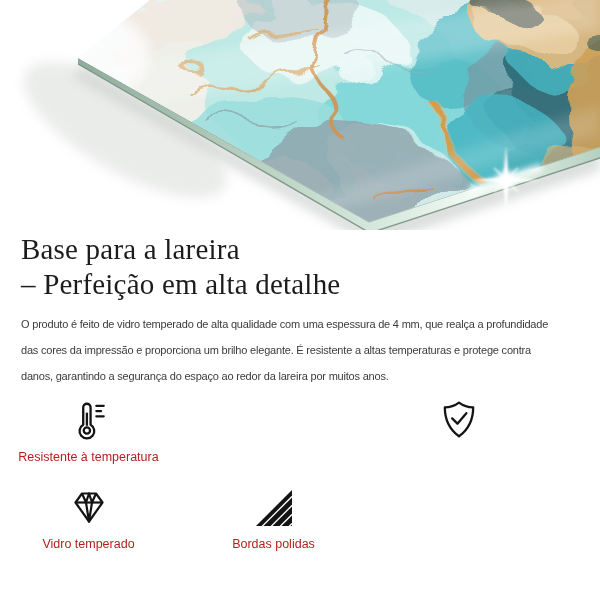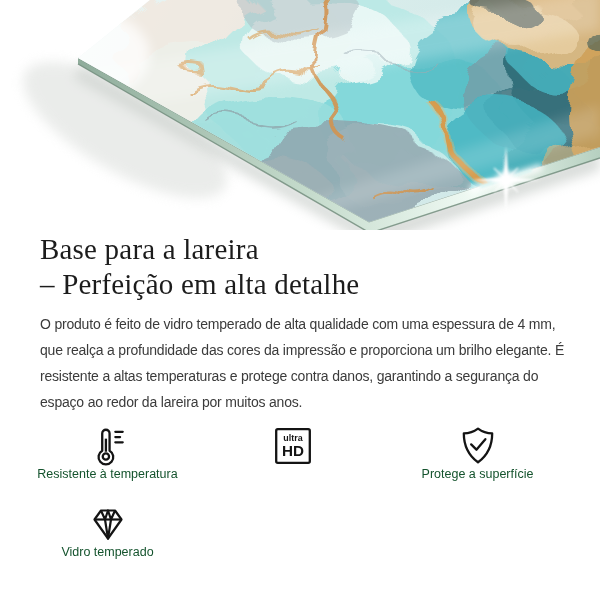--- a/index.html
+++ b/index.html
@@ -3,41 +3,41 @@
 <meta charset="utf-8">
 <style>
   html,body { margin:0; padding:0; }
   body {
     width:600px; height:600px; background:#ffffff; overflow:hidden;
     font-family:"Liberation Sans", sans-serif;
     -webkit-font-smoothing:antialiased;
   }
   .hero { position:relative; width:600px; height:230px; overflow:hidden; background:#ffffff; }
   .hero svg { display:block; }
-  .content { padding:0 30px 0 40px; }
+  .content { padding:0 30px 0 21px; }
   .title {
     margin:2px 0 0;
     font-family:"Liberation Serif", serif;
     font-weight:400;
     font-size:29px; line-height:35px;
     color:#1c1c1c; letter-spacing:0.2px;
   }
   .title span { display:block; }
   .description {
     margin:9px 0 0;
-    font-size:14px; line-height:26px; letter-spacing:-0.2px;
+    font-size:11px; line-height:26px; letter-spacing:-0.2px;
     color:#3b3b3b; width:540px;
   }
   .features {
     margin:6px 0 0 -25px; width:555px;
     display:grid; grid-template-columns:1fr 1fr 1fr; row-gap:18px;
   }
   .feature { display:flex; flex-direction:column; align-items:center; }
   .icon-box { height:46px; display:flex; align-items:flex-end; justify-content:center; }
-  .feature-label { margin-top:0; font-size:12.5px; color:#14532d; letter-spacing:0; }
+  .feature-label { margin-top:9px; font-size:12.5px; color:#b91c1c; letter-spacing:0; }
   .ico { stroke:#141414; fill:none; stroke-width:2.2; }
 </style>
 </head>
 <body>
 
 <div class="page">
 
   <div class="hero">
     <svg width="600" height="230" viewBox="0 0 600 230">
       <defs>
@@ -148,48 +148,59 @@
             <path class="ico" d="M14.5,8 C14.5,6 16,4.5 18,4.5 C20,4.5 21.5,6 21.5,8 L21.5,24.5 A7,7 0 1 1 14.5,24.5 Z" stroke-linejoin="round"></path>
             <circle class="ico" cx="18" cy="30" r="3" stroke-width="2"></circle>
             <path class="ico" d="M18,13 L18,25.5" stroke-width="2"></path>
             <path class="ico" d="M27,6.5 h7 M27,11.5 h4.5 M27,16.5 h7" stroke-linecap="round"></path>
           </svg>
         </div>
         <div class="feature-label">Resistente à temperatura</div>
       </div>
 
       <div class="feature">
-        <div class="icon-box">
-          <svg width="42" height="42" viewBox="0 0 40 40">
-            <rect class="ico" x="4" y="4" width="32" height="32" rx="1.5" stroke-width="2.6"></rect>
-            <text x="20" y="15.5" text-anchor="middle" font-family="Liberation Sans, sans-serif" font-size="8.5" font-weight="bold" fill="#141414">ultra</text>
-            <text x="20" y="30" text-anchor="middle" font-family="Liberation Sans, sans-serif" font-size="14.5" font-weight="bold" fill="#141414">HD</text>
-          </svg>
-        </div>
       </div>
 
       <div class="feature">
         <div class="icon-box">
           <svg width="42" height="42" viewBox="0 0 40 40">
             <path class="ico" d="M20,3.5 C24,6.5 29,8 33.5,8 C33.5,18.5 29.5,28.5 20,35.5 C10.5,28.5 6.5,18.5 6.5,8 C11,8 16,6.5 20,3.5 Z" stroke-width="2.3" stroke-linejoin="round"></path>
             <path class="ico" d="M13.5,18.5 L18.5,23.5 L27,13.5" stroke-width="2.3" stroke-linecap="round" stroke-linejoin="round"></path>
           </svg>
         </div>
-        <div class="feature-label">Protege a superfície</div>
       </div>
 
       <div class="feature">
         <div class="icon-box">
           <svg width="40" height="40" viewBox="0 0 40 40">
             <path class="ico" d="M6.5,14.5 L13,5.5 L27,5.5 L33.5,14.5 L20,33.5 Z" stroke-width="2" stroke-linejoin="round"></path>
             <path class="ico" d="M6.5,14.5 L33.5,14.5" stroke-width="1.7"></path>
             <path class="ico" d="M13,5.5 L17,14.5 L20,5.5 L23,14.5 L27,5.5" stroke-width="1.7" stroke-linejoin="round"></path>
             <path class="ico" d="M17,14.5 L20,33.5 L23,14.5" stroke-width="1.7" stroke-linejoin="round"></path>
           </svg>
         </div>
         <div class="feature-label">Vidro temperado</div>
       </div>
 
+      <div class="feature">
+        <div class="icon-box">
+          <svg width="40" height="40" viewBox="0 0 40 40">
+            <defs>
+                <clipPath id="triClip">
+                  <path d="M2,38 L38,2 L38,38 Z"></path>
+                </clipPath>
+              </defs>
+            <g clip-path="url(#triClip)" stroke="#141414" stroke-width="5">
+              <path d="M0,42 L42,0"></path>
+              <path d="M9,42 L42,9"></path>
+              <path d="M18,42 L42,18"></path>
+              <path d="M27,42 L42,27"></path>
+              <path d="M36,42 L42,36"></path>
+            </g>
+          </svg>
+        </div>
+        <div class="feature-label">Bordas polidas</div>
+      </div>
 
 
     </div>
   </div>
 </div>
 
 </body></html>

